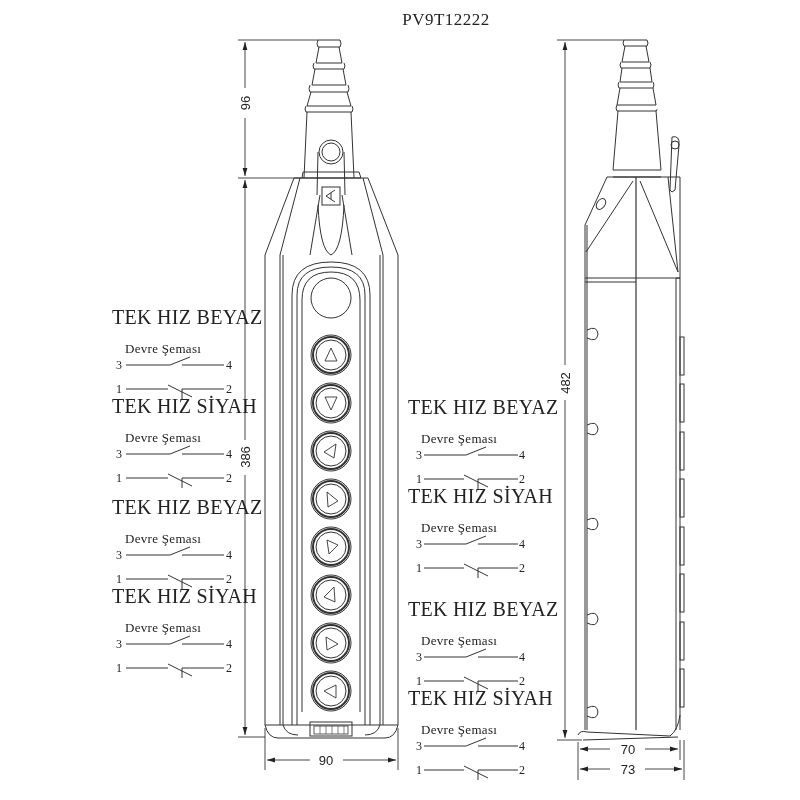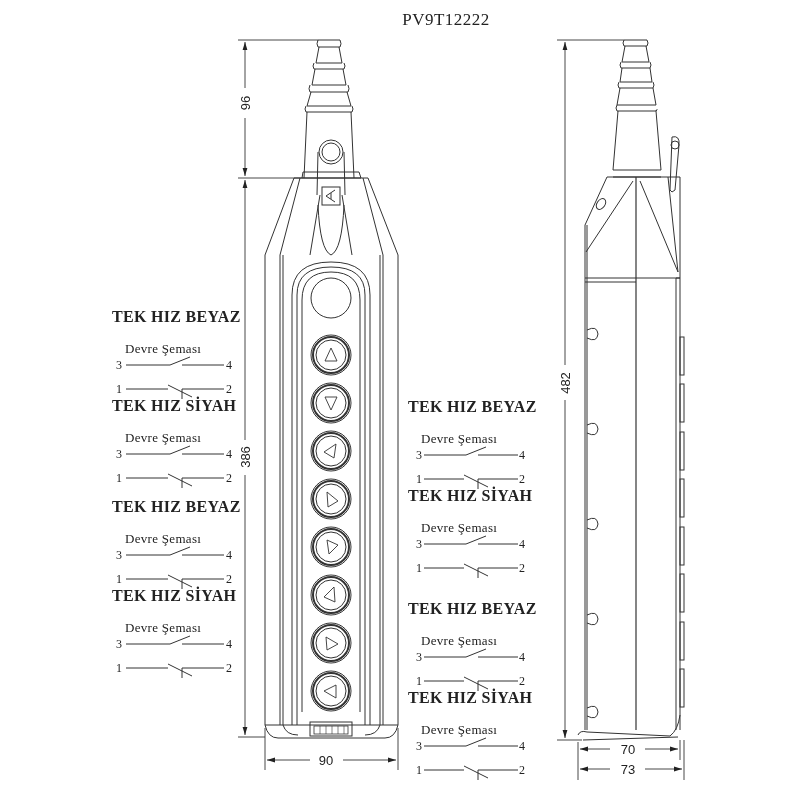--- a/index.html
+++ b/index.html
@@ -2,21 +2,21 @@
 <html><head>
 <meta charset="utf-8">
 <style>
   html, body { margin: 0; padding: 0; background: #ffffff; }
   body { width: 800px; height: 800px; position: relative; overflow: hidden;
          font-family: "Liberation Serif", "DejaVu Serif", serif; color: #222; }
   #drawing { position: absolute; left: 0; top: 0; width: 800px; height: 800px; }
   .title { position: absolute; left: 0; top: 10px; width: 892px; text-align: center;
            font-size: 17px; letter-spacing: 0.5px; color: #222; }
   .schem { position: absolute; width: 140px; font-size: 12px; }
-  .schem .h1 { font-size: 16px; line-height: 14px; white-space: nowrap; letter-spacing: 0.3px; font-weight: bold; }
+  .schem .h1 { font-size: 20px; line-height: 14px; white-space: nowrap; letter-spacing: 0.3px; }
   .schem .h2 { font-size: 13px; line-height: 12px; white-space: nowrap; padding-left: 13px; letter-spacing: 0.3px; margin-top: 19px; }
   .schem svg { display: block; }
   .schem text { font-family: "Liberation Serif", serif; font-size: 12px; fill: #222; }
   svg text.dim { font-family: "Liberation Sans", sans-serif; font-size: 13px; fill: #222; }
 </style>
 </head>
 <body>
 
 <div class="title">PV9T12222</div>
 

